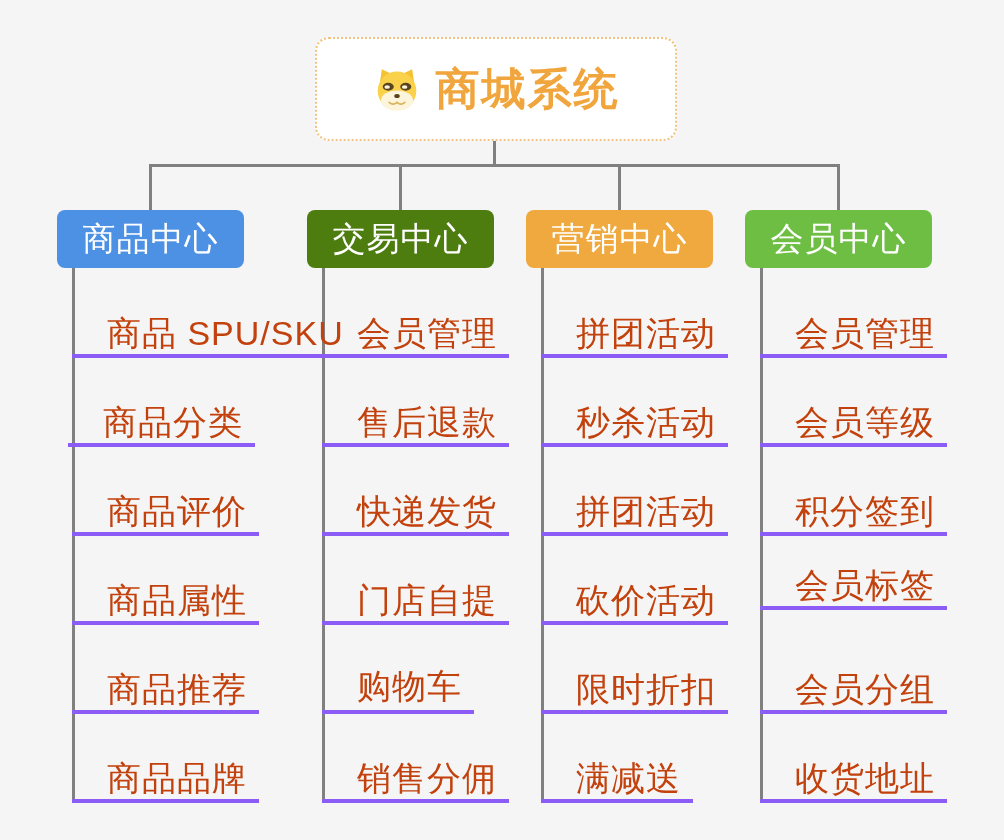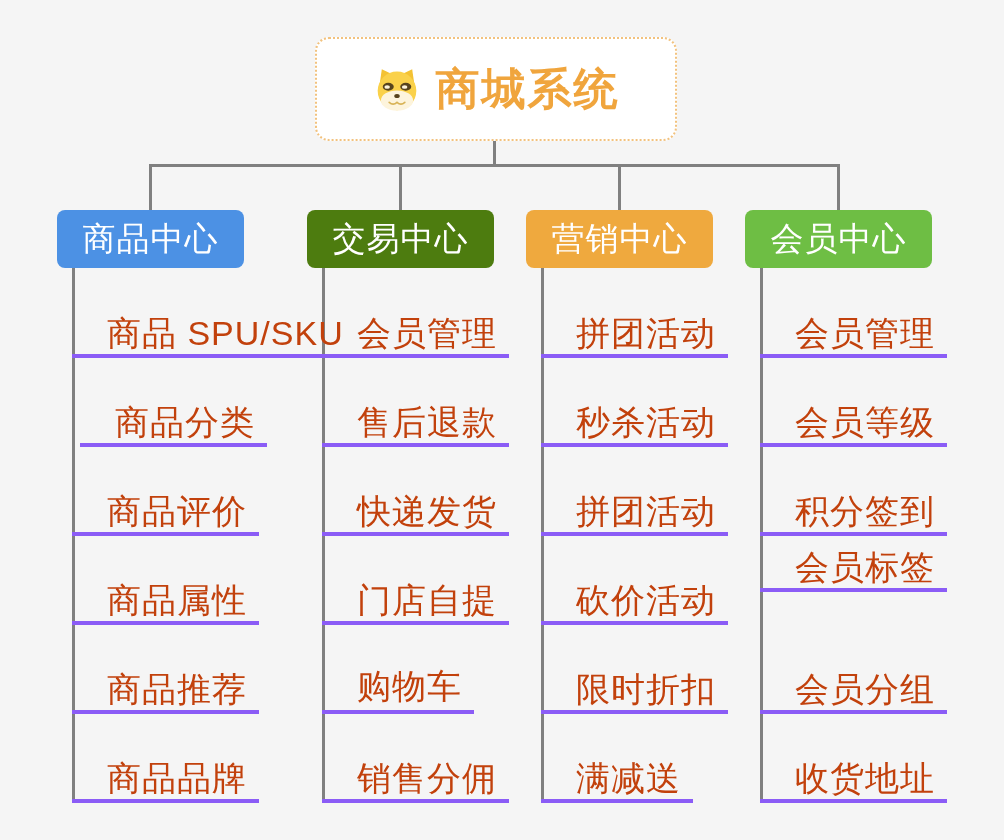--- a/index.html
+++ b/index.html
@@ -97,21 +97,21 @@
       <div class="line" style="left: 618px; top: 164px; width: 3px; height: 46px;"></div>
       <div class="line" style="left: 541px; top: 268px; width: 3px; height: 533px;"></div>
       <div class="line" style="left: 837px; top: 164px; width: 3px; height: 46px;"></div>
       <div class="line" style="left: 760px; top: 268px; width: 3px; height: 533px;"></div>
     </div>
   <div id="branches">
       <div class="branch-node" style="left: 57px; background: rgb(76, 145, 228);">
         <span>商品中心</span>
       </div>
       <div class="leaf" style="left: 72px; top: 312px;">商品 SPU/SKU</div>
-      <div class="leaf" style="left: 80px; top: 401px;">商品分类</div>
+      <div class="leaf" style="left: 68px; top: 401px;">商品分类</div>
       <div class="leaf" style="left: 72px; top: 490px;">商品评价</div>
       <div class="leaf" style="left: 72px; top: 579px;">商品属性</div>
       <div class="leaf" style="left: 72px; top: 668px;">商品推荐</div>
       <div class="leaf" style="left: 72px; top: 757px;">商品品牌</div>
       <div class="branch-node" style="left: 307px; background: #4d7c0f;">
         <span>交易中心</span>
       </div>
       <div class="leaf" style="left: 322px; top: 312px;">会员管理</div>
       <div class="leaf" style="left: 322px; top: 401px;">售后退款</div>
       <div class="leaf" style="left: 322px; top: 490px;">快递发货</div>
@@ -126,18 +126,18 @@
       <div class="leaf" style="left: 541px; top: 490px;">拼团活动</div>
       <div class="leaf" style="left: 541px; top: 579px;">砍价活动</div>
       <div class="leaf" style="left: 541px; top: 668px;">限时折扣</div>
       <div class="leaf" style="left: 541px; top: 757px;">满减送</div>
       <div class="branch-node" style="left: 745px; background: rgb(110, 190, 68);">
         <span>会员中心</span>
       </div>
       <div class="leaf" style="left: 760px; top: 312px;">会员管理</div>
       <div class="leaf" style="left: 760px; top: 401px;">会员等级</div>
       <div class="leaf" style="left: 760px; top: 490px;">积分签到</div>
-      <div class="leaf" style="left: 760px; top: 546px;">会员标签</div>
+      <div class="leaf" style="left: 760px; top: 564px;">会员标签</div>
       <div class="leaf" style="left: 760px; top: 668px;">会员分组</div>
       <div class="leaf" style="left: 760px; top: 757px;">收货地址</div>
     </div>
 
 </div>
 
 </body></html>

